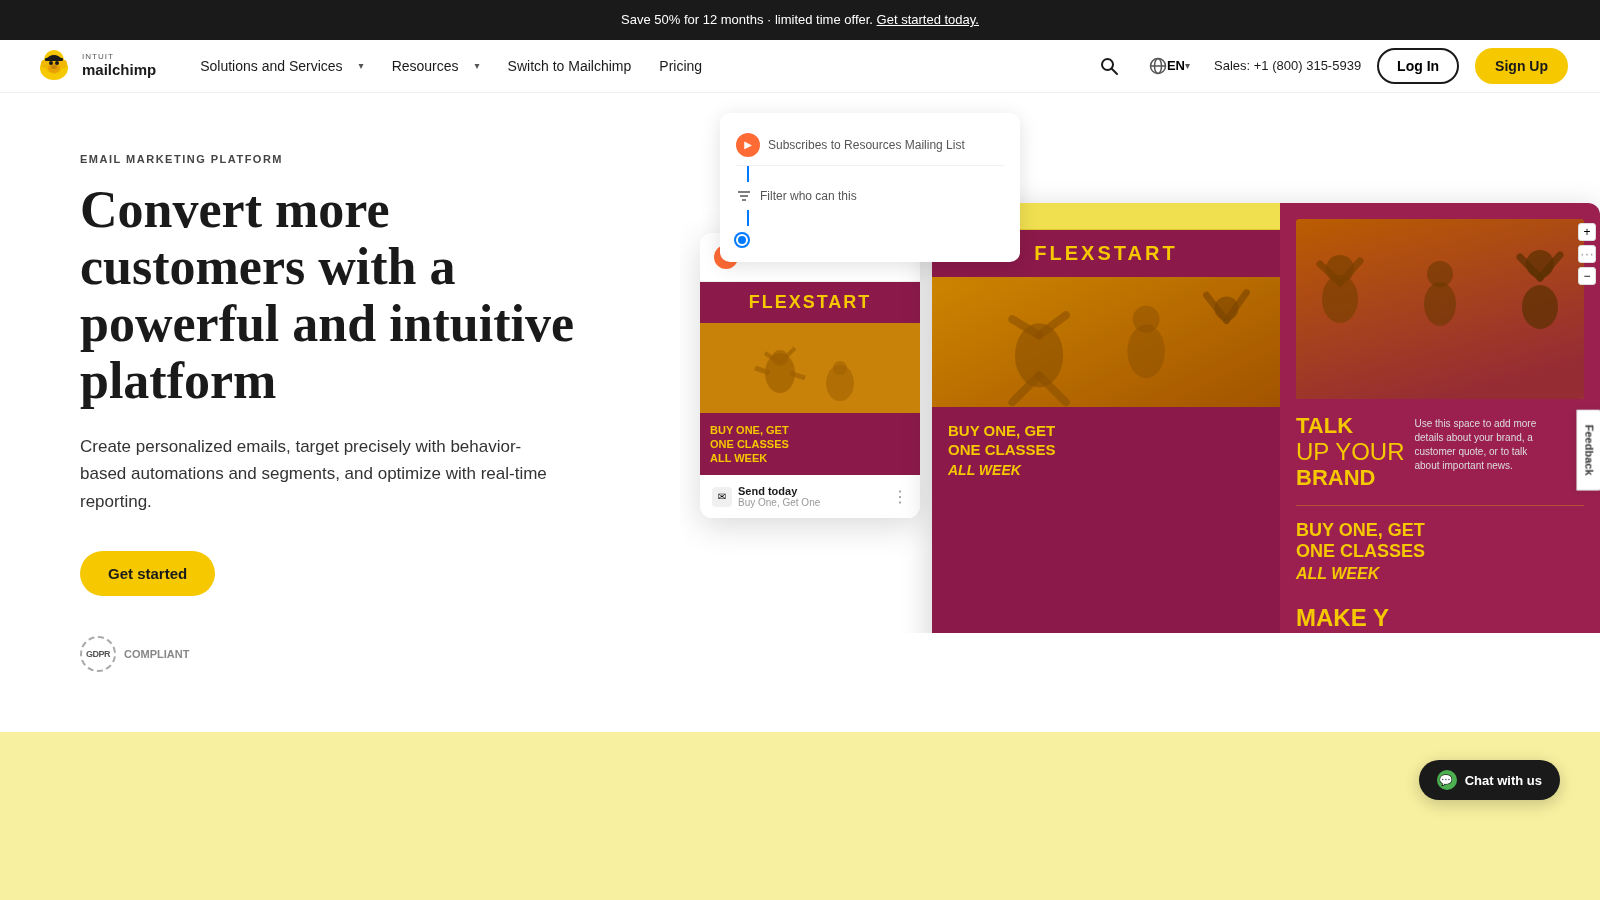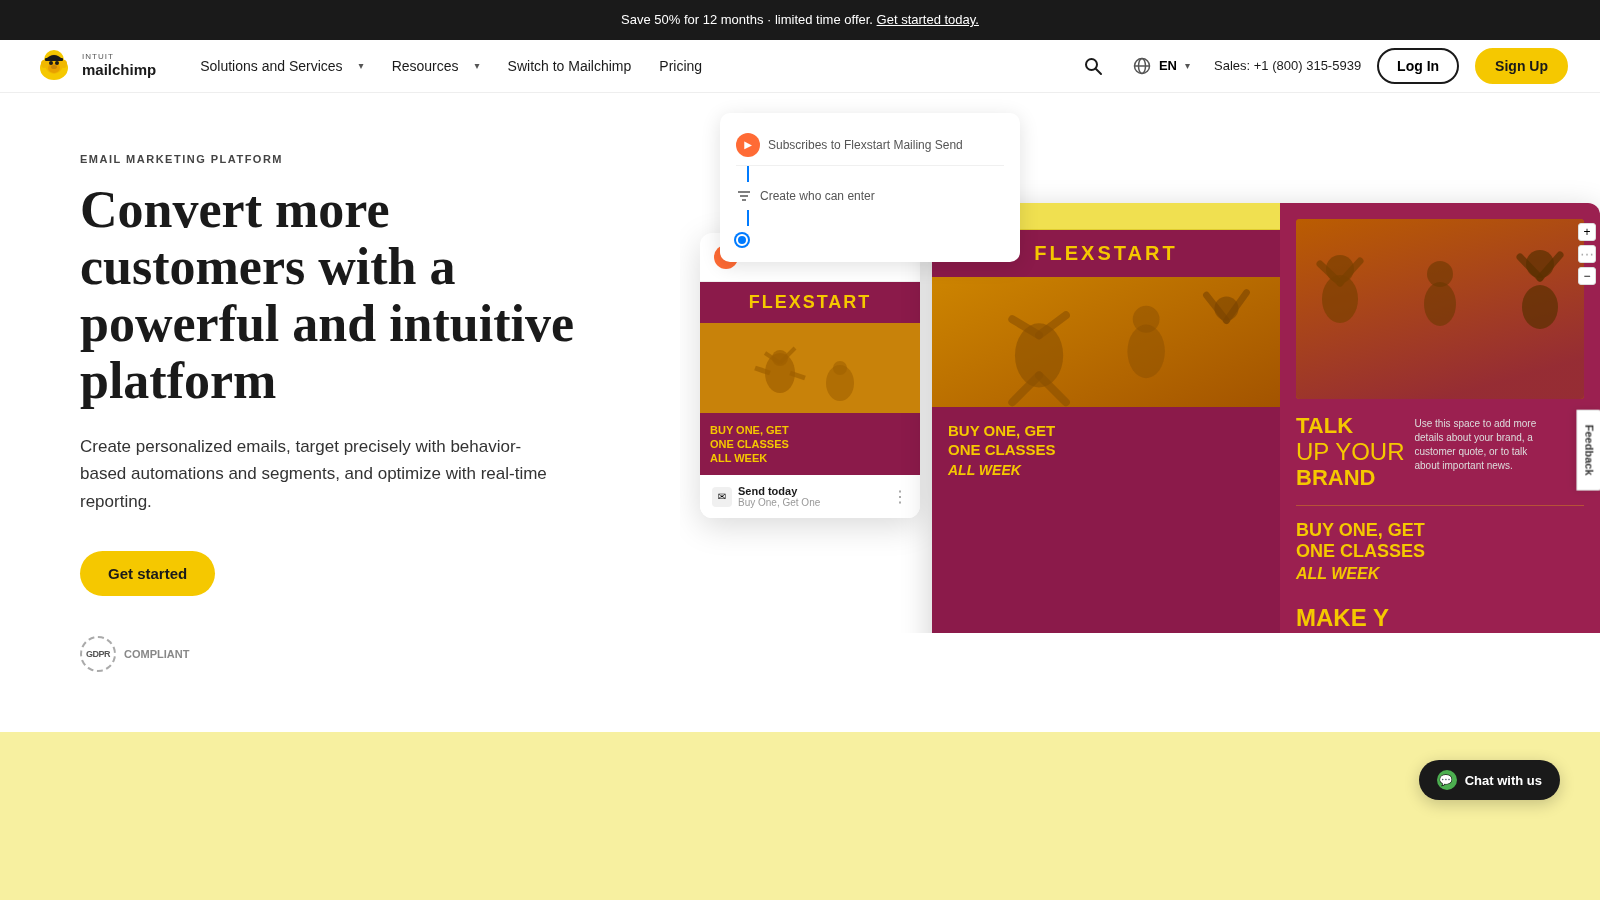--- a/index.html
+++ b/index.html
@@ -83,21 +83,21 @@
       cursor: pointer;
       padding: 6px;
       border-radius: 50%;
       display: flex;
       align-items: center;
       justify-content: center;
     }
     .lang-btn {
       display: flex;
       align-items: center;
-      gap: 8px;
+      gap: 0;
       font-size: 13px;
       cursor: pointer;
       padding: 4px 8px;
       border-radius: 4px;
     }
     .sales-num {
       font-size: 13px;
       color: #1a1a1a;
       white-space: nowrap;
     }
@@ -485,30 +485,30 @@
         </div>
         <span style="font-size:11px;color:#888;">COMPLIANT</span>
       </div>
     </div>
 
     <div class="hero-right">
 
       <div class="workflow-card">
         <div class="workflow-row">
           <div class="workflow-icon">▶</div>
-          <span style="font-size:12px;color:#555;">Subscribes to Flexstart Mailing Send</span>
+          <span style="font-size:12px;color:#555;">Subscribes to Resources Mailing List</span>
         </div>
         <div style="margin-left:11px;width:2px;height:16px;background:#007bff;"></div>
         <div class="filter-row">
           <svg width="16" height="16" viewBox="0 0 16 16">
             <line x1="2" y1="4" x2="14" y2="4" stroke="#555" stroke-width="1.5"></line>
             <line x1="4" y1="8" x2="12" y2="8" stroke="#555" stroke-width="1.5"></line>
             <line x1="6" y1="12" x2="10" y2="12" stroke="#555" stroke-width="1.5"></line>
           </svg>
-          <span style="font-size:12px;color:#555;">Create who can enter</span>
+          <span style="font-size:12px;color:#555;">Filter who can this</span>
         </div>
         <div style="margin-left:11px;width:2px;height:16px;background:#007bff;"></div>
         <div style="display:flex;align-items:center;gap:8px;padding:8px 0 4px;">
           <div style="width:12px;height:12px;border-radius:50%;background:#007bff;border:2px solid #fff;box-shadow:0 0 0 2px #007bff;"></div>
         </div>
       </div>
 
       <div style="position:absolute;top:110px;left:20px;right:0;bottom:0;display:flex;gap:12px;align-items:flex-start;">
 
         <div class="email-card">

